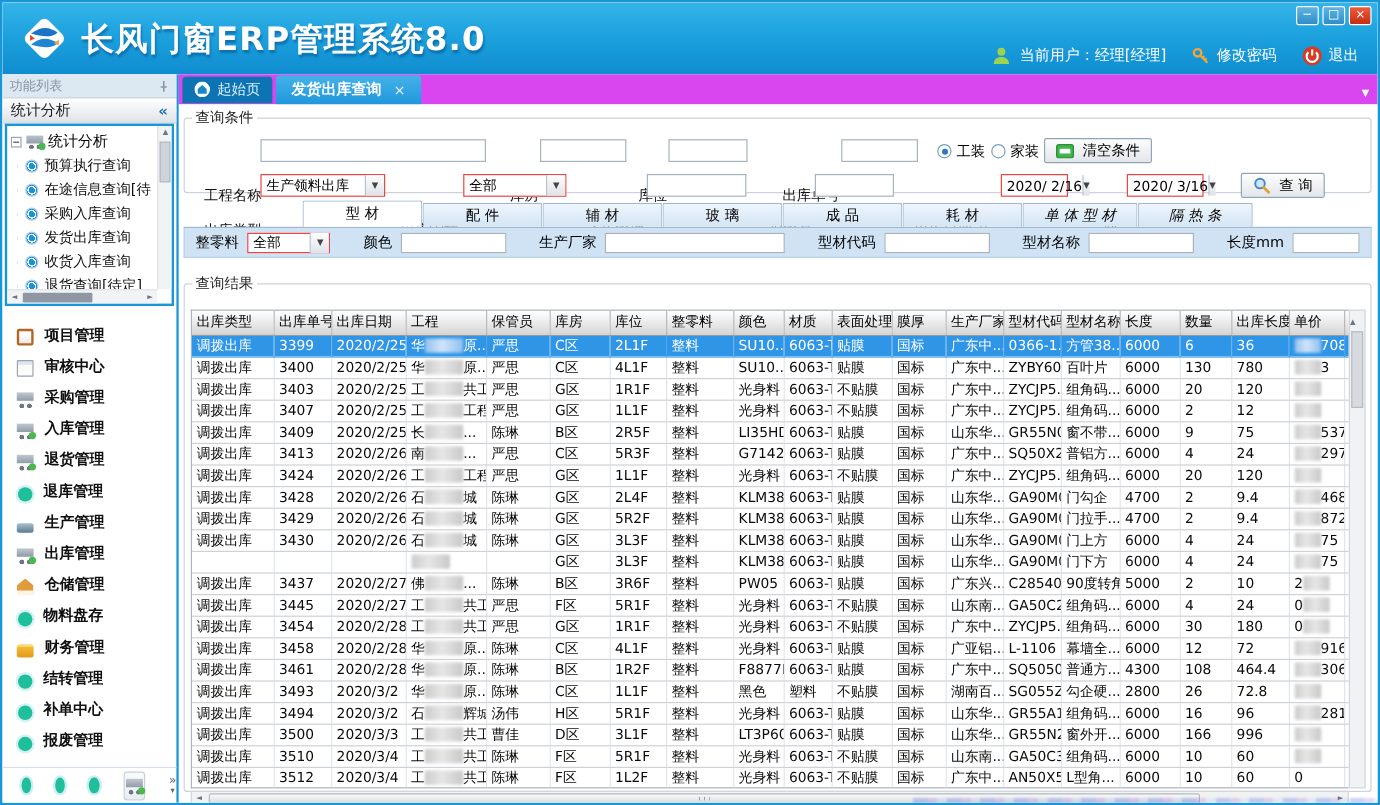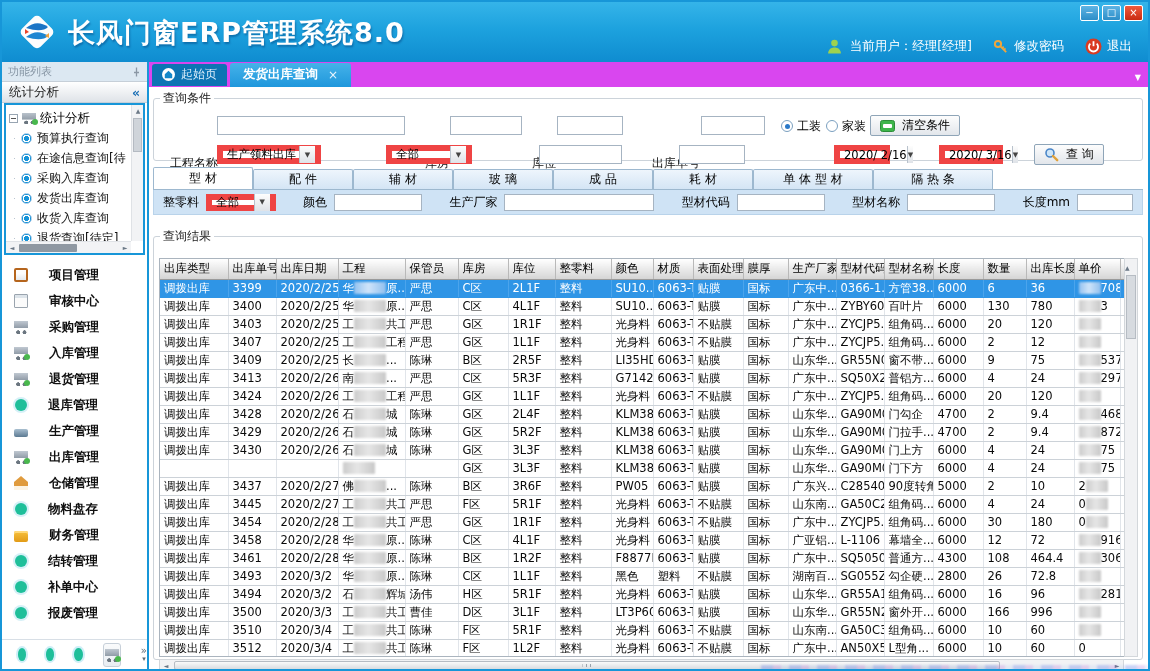--- a/index.html
+++ b/index.html
@@ -61,21 +61,21 @@
   .tree-label { font-size:12px; color:#111; }
   .tvscroll { position:absolute; right:0; top:0; width:12px; bottom:12px; background:#f2f3f5;
     border-left:1px solid #dfe2e6; }
   .thscroll { position:absolute; left:0; right:12px; bottom:0; height:12px; background:#f2f3f5;
     border-top:1px solid #dfe2e6; display:flex; align-items:center; }
   .sarr { font-size:6px; color:#6b7886; width:12px; height:12px; line-height:12px; text-align:center; flex:none; cursor:default; }
   .tvscroll .sarr { display:block; }
   .tv-thumb { margin:1px 1px; height:34px; background:#cfd4da; border:1px solid #b4bac2; }
   .th-thumb { flex:none; width:58px; height:8px; margin:0 1px; background:#8f98a2; border-radius:1px; }
   .menu-list { flex:1; padding:7px 0 0 12px; overflow:hidden; }
-  .menu-item { height:26px; display:flex; align-items:center; gap:21px; font-weight:bold;
+  .menu-item { height:26px; display:flex; align-items:flex-end; gap:9px; font-weight:bold;
     font-size:12.5px; color:#101010; cursor:default; white-space:nowrap; }
   .mic { width:14px; height:14px; flex:none; position:relative; }
   .ic-clipboard { background:linear-gradient(#fdfdfd 35%,#e4e9ee); border:2px solid #b5651d; border-radius:2px; }
   .ic-notepad { background:#fbfbfb; border:1px solid #9aa4ae; border-radius:1px;
     box-shadow:inset 0 3px 0 #dde4ea; }
   .ic-cart, .ic-cart-green { background-image:
       radial-gradient(circle at 30% 88%,#6b7680 1.8px,transparent 2.2px),
       radial-gradient(circle at 75% 88%,#6b7680 1.8px,transparent 2.2px),
       linear-gradient(#c0c8d1,#8f9aa6);
     background-size:100% 100%,100% 100%,100% 52%; background-position:0 0,0 0,0 22%;
@@ -113,40 +113,40 @@
 
   
   .content { flex:1; position:relative; background:#fff; }
   fieldset { border:1px solid #ccd3da; border-radius:3px; }
   legend { font-size:12px; color:#222; margin-left:6px; padding:0 3px; }
   .fs-query { position:absolute; left:4px; top:3px; right:5px; height:71px; }
   .q-el { position:absolute; white-space:nowrap; }
   .q-label { color:#111;margin-top:36px; }
   .tbx { border:1px solid #a6b4c2; background:#fff; height:19px; font-size:11.5px; padding:0 3px;
     font-family:inherit; width:100%; }
-  .combo { border:6px solid #ef4444; background:#fff; height:19px; display:flex;
+  .combo { border:1px solid #ef4444; background:#fff; height:19px; display:flex;
     align-items:center; justify-content:space-between; padding-left:4px; font-size:11.5px; cursor:default; }
   .combo .arr { width:16px; height:17px; background:linear-gradient(#fdfdfd,#dfe3e8);
     border-left:1px solid #b9c2cc; font-size:7px; color:#444; display:flex;
     align-items:center; justify-content:center; }
   .radio { width:12px; height:12px; border-radius:50%; border:1px solid #7ba0c0;
     background:#fff; display:inline-block; vertical-align:-2px; position:relative; cursor:default; }
   .radio.checked::after { content:''; position:absolute; inset:2.5px; border-radius:50%; background:#2a78c8; }
   .rlabel { margin-left:4px; }
   .btn { border:1px solid #8fa5b8; background:linear-gradient(#fdfdfd,#e2e6eb); border-radius:2px;
     display:flex; align-items:center; gap:7px; padding:0 9px; height:21px; font-size:12px;
     cursor:default; white-space:nowrap; }
 
   .mat-tabs { position:absolute; left:4px; top:81px; right:5px; height:22px; display:flex;
-    align-items:flex-end; border-bottom:1px solid #9db8cf; }
+    align-items:flex-end; border-bottom:1px solid #9db8cf;justify-content:center; }
   .mtab { height:20px; background:linear-gradient(#eef5fc,#d4e5f5); border:1px solid #9db8cf;
     border-bottom:none; display:flex; align-items:center; justify-content:center;
     font-size:12px; cursor:default; white-space:nowrap; border-radius:2px 2px 0 0; }
   .mtab.w2 { width:100px; }
-  .mtab.w4 { width:120px; }
+  .mtab.w4 { width:96px;font-style:italic; }
   .mtab.active { background:#fff; height:22px; }
 
   .subfilter { position:absolute; left:4px; top:103px; right:5px; height:25px;
     background:#cfe3f5; border:1px solid #b9d3ea; border-top:none; display:flex;
     align-items:center; gap:7px; padding:0 9px; font-size:12px; white-space:nowrap; }
   .subfilter .tbx { height:17px; width:88px; }
   .subfilter .combo { height:17px; width:72px; }
   .sf-gap { width:14px; }
 
   .fs-results { position:absolute; left:4px; top:141px; right:5px; height:432px; }

